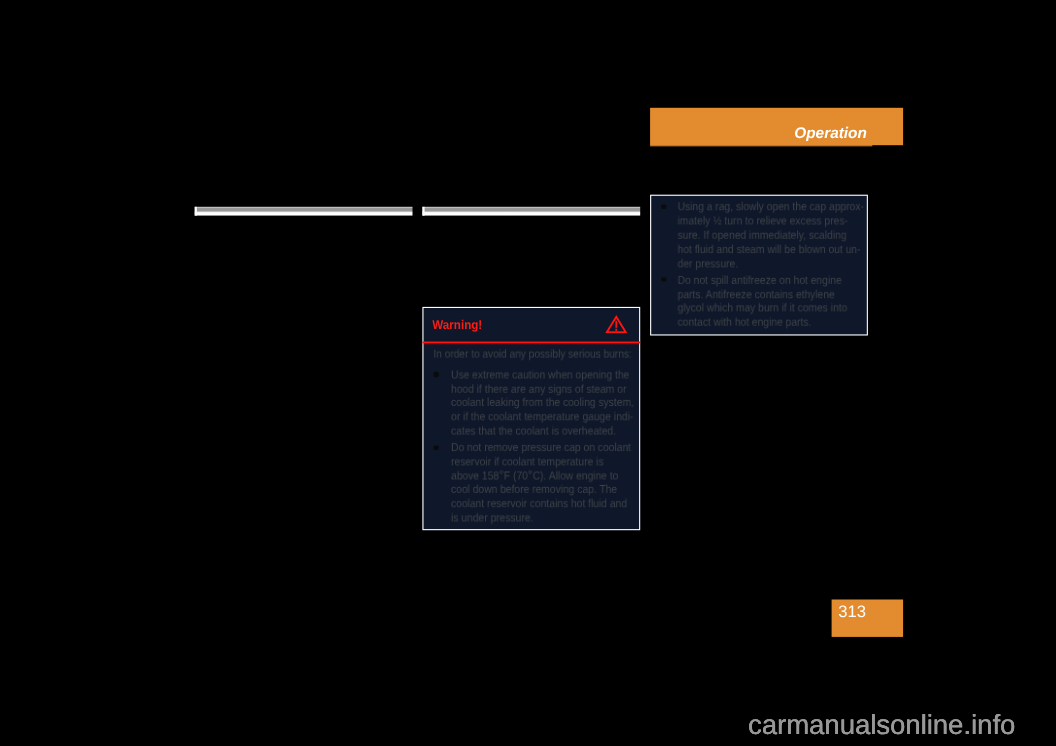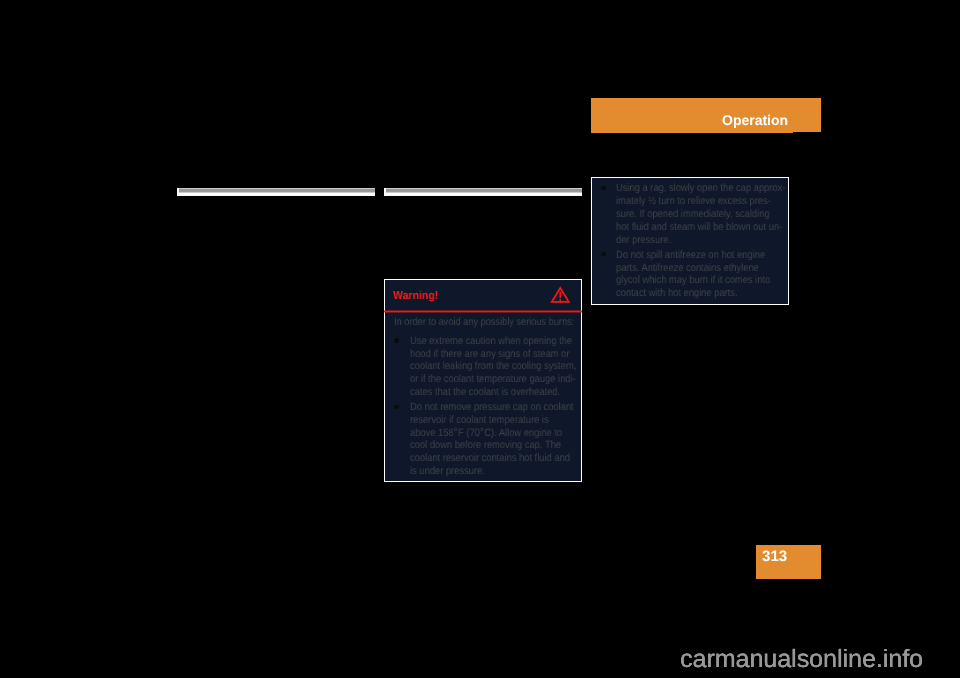--- a/index.html
+++ b/index.html
@@ -11,21 +11,21 @@
   
   .rule{position:absolute;height:7.6px;
         background:linear-gradient(to bottom,
           #d9d9d9 0px,#dcdcdc 0.35px,#b6b6b6 0.7px,#9a9a9a 1.0px,
           #969696 3.3px,#a6a6a6 3.9px,#d6d6d6 4.7px,#ffffff 5.3px,#ffffff 7.4px,#f0f0f0 7.6px);}
   .rule::before{content:"";position:absolute;left:0;top:0;width:1.5px;height:7.6px;background:#fbfbfb;}
   #rule-left{left:177px;top:188px;width:198px;}
   #rule-right{left:384px;top:188px;width:198px;}
 
   
-  .hdr{position:absolute;left:591px;top:98px;width:230px;height:33.5px;background:#e38c2f;}
+  .hdr{position:absolute;left:591px;top:98px;width:230px;height:33.5px;background:#e38c2f;font-style:italic;}
   .hdr-title{position:absolute;will-change:transform;left:130.5px;top:14.0px;color:#ffffff;font-weight:bold;
              font-size:14px;letter-spacing:0px;}
   .hdr-step{position:absolute;left:591px;top:131.5px;width:202px;height:1.7px;background:#e38c2f;}
 
   
   .box{position:absolute;background:#0f172a;border:1.3px solid #ffffff;box-sizing:border-box;}
   #warn-box{left:383.8px;top:278.9px;width:198.4px;height:203.1px;}
   #side-box{left:591px;top:177px;width:198px;height:128px;}
 
   .warn-title{position:absolute;will-change:transform;left:8.4px;top:10.3px;color:#fd1c16;font-weight:bold;font-size:11.5px;
@@ -37,21 +37,21 @@
   
   .txt{position:absolute;will-change:transform;color:#3f4449;font-size:10.6px;line-height:12.2px;white-space:nowrap;
        transform:scaleX(0.870);transform-origin:left top;}
   .deg{font-size:12.2px;letter-spacing:0.1px;line-height:0;vertical-align:baseline;}
   .bullet{position:absolute;width:4.1px;height:4.1px;border-radius:50%;background:#0b0b0b;}
   .ln{position:absolute;will-change:transform;color:#3f4449;font-size:10.6px;line-height:12.2px;white-space:nowrap;
       transform:scaleX(0.882);transform-origin:left top;}
 
   
   .pg-box{position:absolute;left:756px;top:545px;width:65.4px;height:34.4px;background:#e38c2f;}
-  .pg-num{position:absolute;will-change:transform;left:6.1px;top:3.2px;color:#ffffff;font-weight:bold;font-size:15.1px;letter-spacing:0px;}
+  .pg-num{position:absolute;will-change:transform;left:6.1px;top:3.2px;color:#ffffff;font-weight:normal;font-size:15.1px;letter-spacing:0px;}
 
   
   .wm{position:absolute;will-change:transform;left:680.2px;top:645.3px;color:#989898;font-size:25px;letter-spacing:-0.01px;
        text-shadow:0 0 0.6px #989898,0.25px 0 0.4px #989898;}
 </style>
 </head>
 <body>
 
 <div class="page">
 

